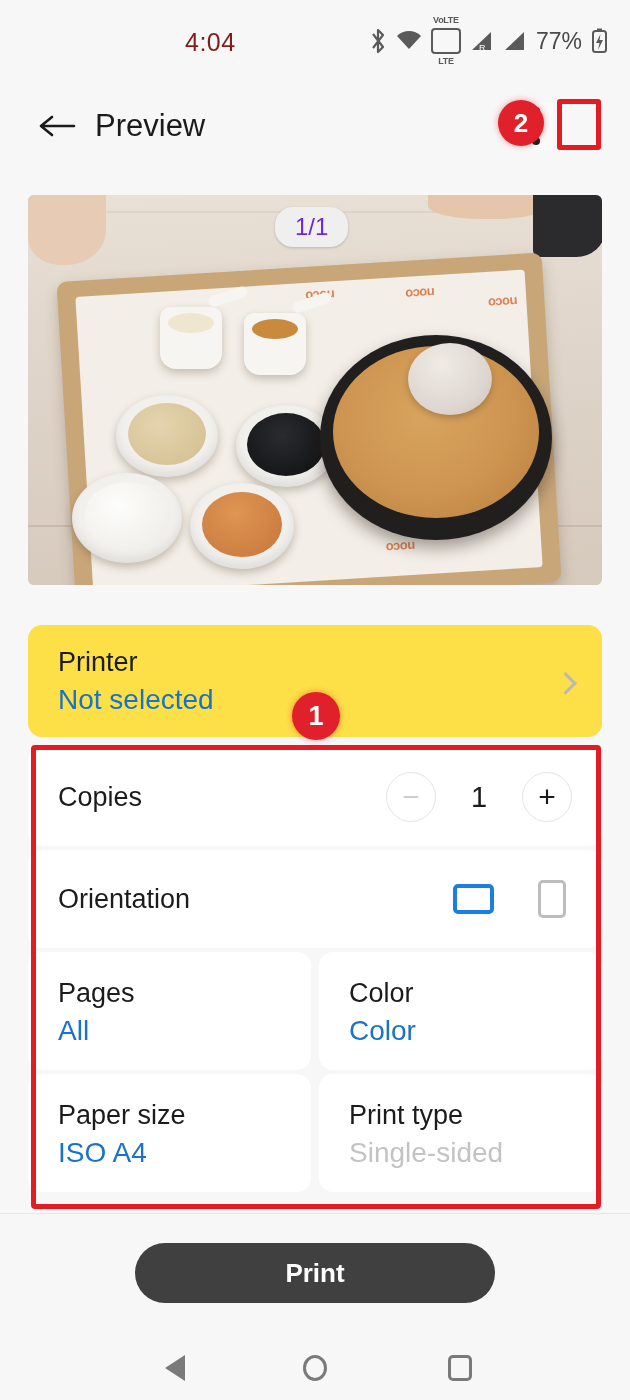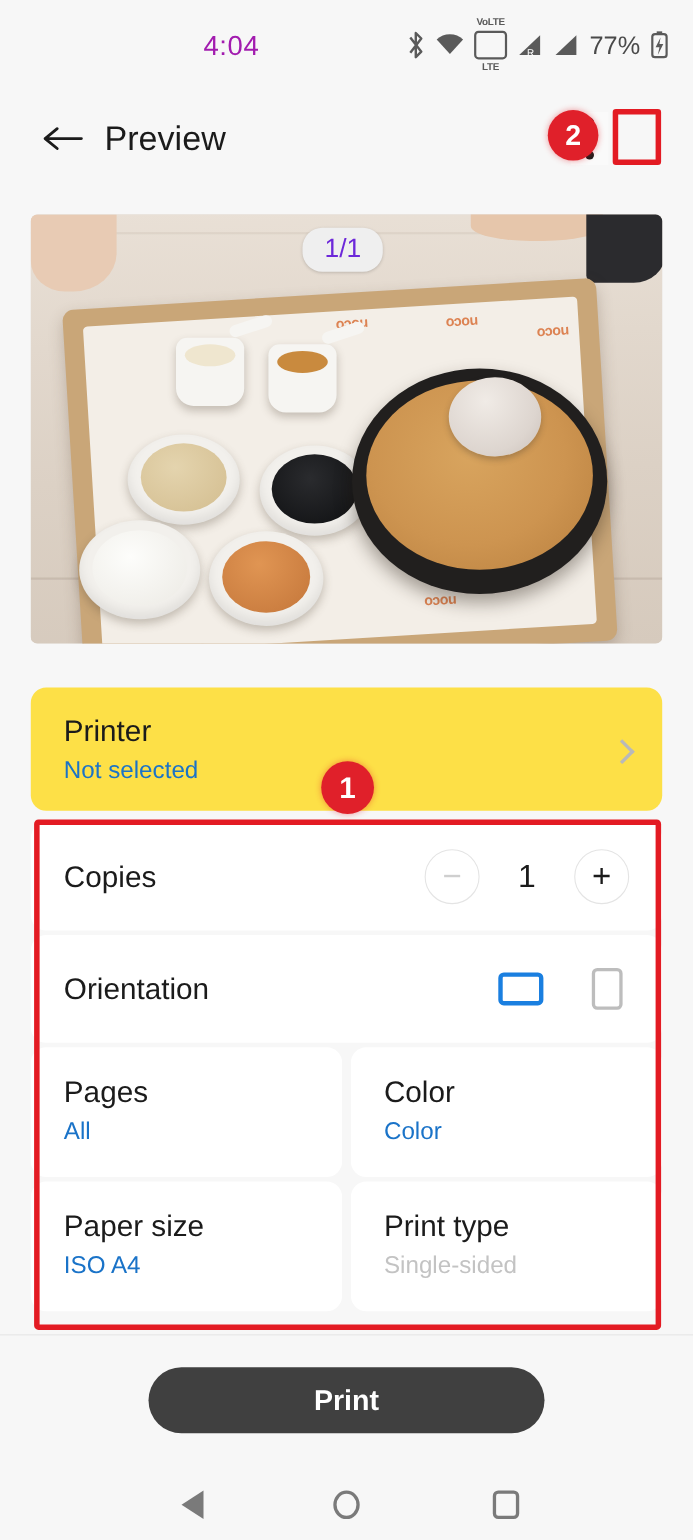--- a/index.html
+++ b/index.html
@@ -11,21 +11,21 @@
   }
   .phone { position: relative; width: 630px; height: 1400px; background: #f7f7f7; }
 
   
   .statusbar {
     position: absolute; top: 0; left: 0; width: 630px; height: 80px;
     display: flex; align-items: center;
   }
   .status-time {
     position: absolute; left: 185px; top: 28px;
-    font-size: 25px; color: #a21caf; letter-spacing: .5px;
+    font-size: 25px; color: #7f1d1d; letter-spacing: .5px;
   }
   .status-icons {
     position: absolute; right: 22px; top: 26px;
     display: flex; align-items: center; gap: 9px; height: 30px;
   }
   .sicon { display: inline-flex; align-items: center; justify-content: center; color: #5a5a5a; }
   .volte-box {
     border: 2px solid #5a5a5a; border-radius: 4px; width: 30px; height: 26px;
     display: flex; flex-direction: column; align-items: center; justify-content: center;
     line-height: 1; position: relative; gap: 32px;
@@ -120,21 +120,21 @@
     box-shadow: 0 1px 3px rgba(0,0,0,.18);
   }
 
   
   .card { background: #fde047; border-radius: 14px; }
   .printer-card {
     position: absolute; left: 28px; top: 625px; width: 574px; height: 112px;
     display: flex; align-items: center; padding: 0 30px;
   }
   .row-title { font-size: 27px; color: #1b1b1b; }
-  .row-sub { font-size: 22px; color: #1a73c8; margin-top: 6px; }
+  .row-sub { font-size: 28px; color: #1a73c8; margin-top: 6px; }
   .row-sub.muted { color: #c3c3c3; }
   .chev {
     position: absolute; right: 34px; top: 50%; transform: translateY(-50%);
     width: 16px; height: 16px; border-top: 3px solid #b9b9b9; border-right: 3px solid #b9b9b9;
     rotate: 45deg;
   }
 
   
   .settings { position: absolute; left: 28px; top: 748px; width: 574px; }
   .opt-row {

